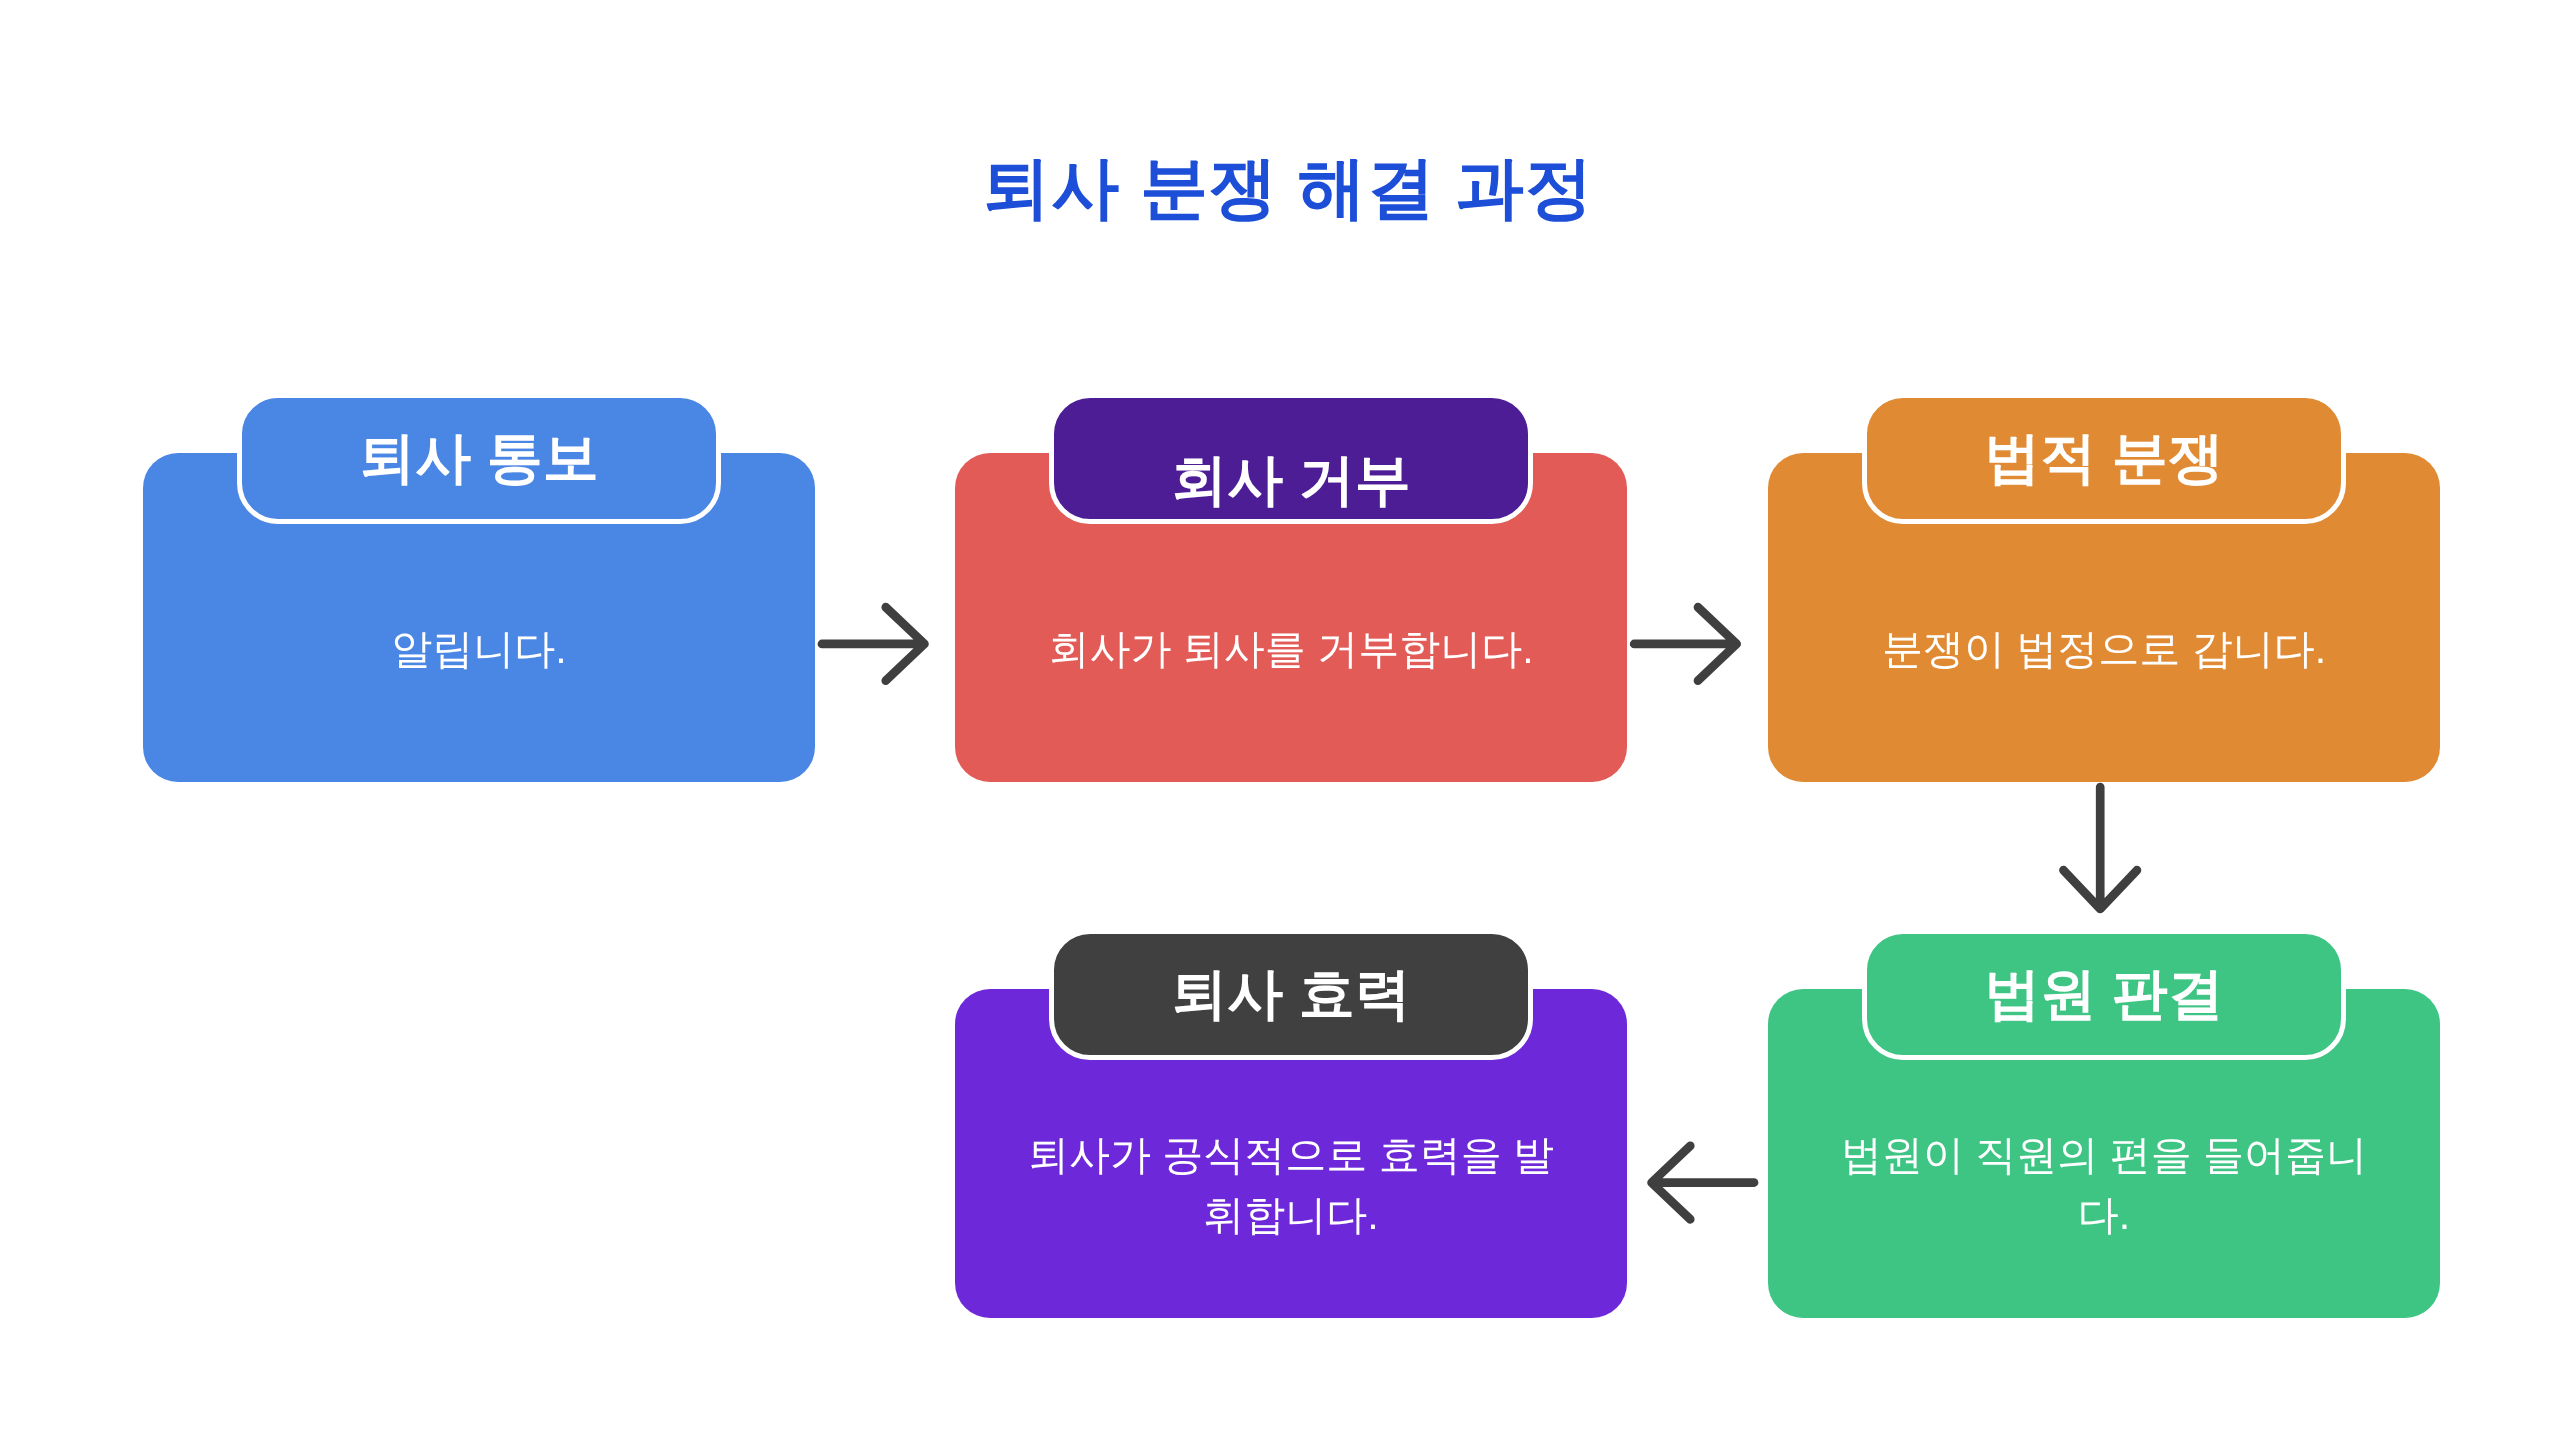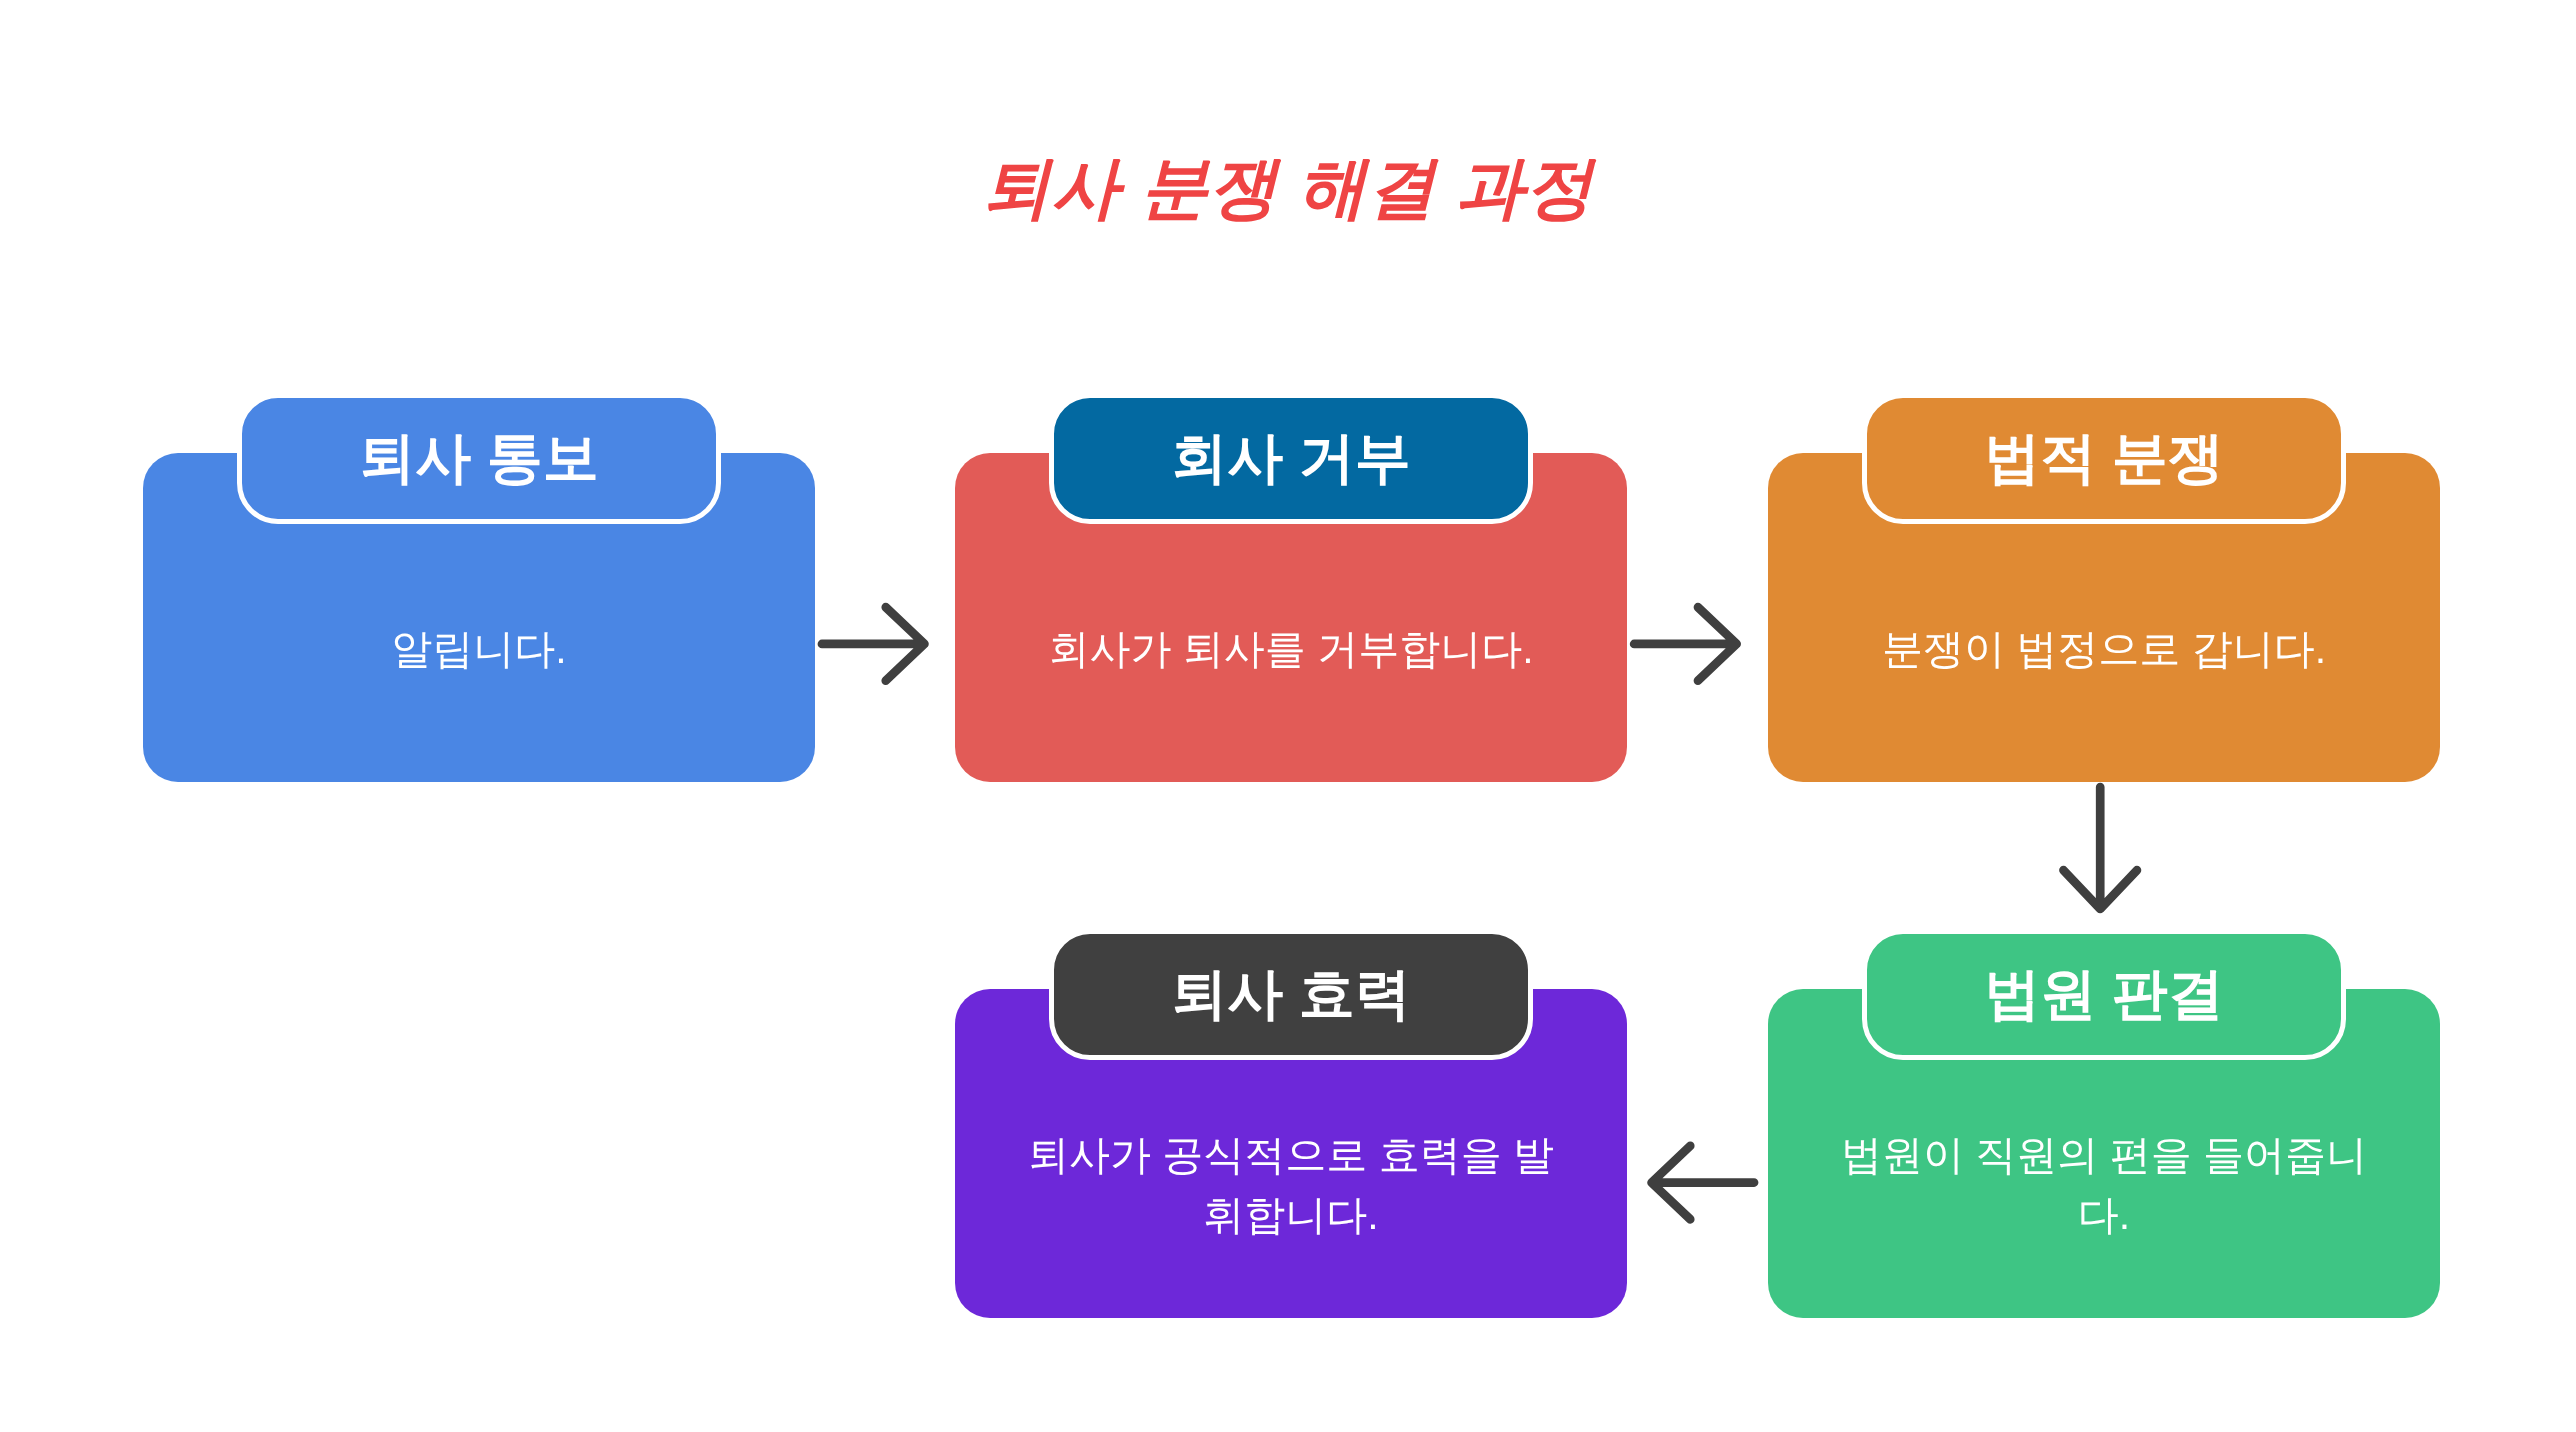--- a/index.html
+++ b/index.html
@@ -90,41 +90,41 @@
     stroke-width: 9;
     stroke-linecap: round;
     stroke-linejoin: round;
   }
 </style>
 </head>
 <body>
 
 <div class="canvas">
 
-  <div class="diagram-title" style="color: #ef4444; font-style: italic;">퇴사 분쟁 해결 과정</div>
+  <div class="diagram-title" style="color: #1d4ed8;">퇴사 분쟁 해결 과정</div>
 
   <div class="card" style="left:143px; top:385px;">
     <div class="card-body" style="background-color: rgb(74, 134, 228);">
       <div class="card-desc">
         <span>알립니다.</span>
       </div>
     </div>
     <div class="card-tab" style="background-color: rgb(74, 134, 228);">
       <div class="card-tab-label">퇴사 통보</div>
     </div>
   </div>
 
   <div class="card" style="left:955px; top:385px;">
     <div class="card-body" style="background-color: rgb(226, 91, 87);">
       <div class="card-desc">
         <span>회사가 퇴사를 거부합니다.</span>
         <span></span>
       </div>
     </div>
-    <div class="card-tab" style="background-color: #0369a1;">
+    <div class="card-tab" style="background-color: #4c1d95; align-items: flex-end;">
       <div class="card-tab-label">회사 거부</div>
     </div>
   </div>
 
   <div class="card" style="left:1768px; top:385px;">
     <div class="card-body" style="background-color: rgb(224, 138, 51); justify-content: center;">
       <div class="card-desc">
         <span>분쟁이 법정으로 갑니다.</span>
         <span></span>
       </div>

